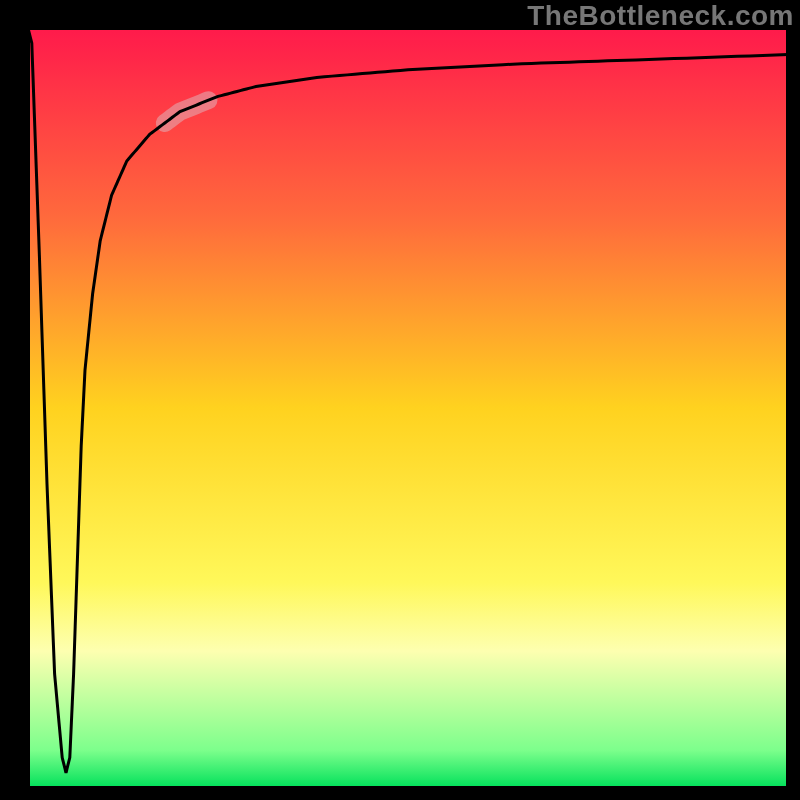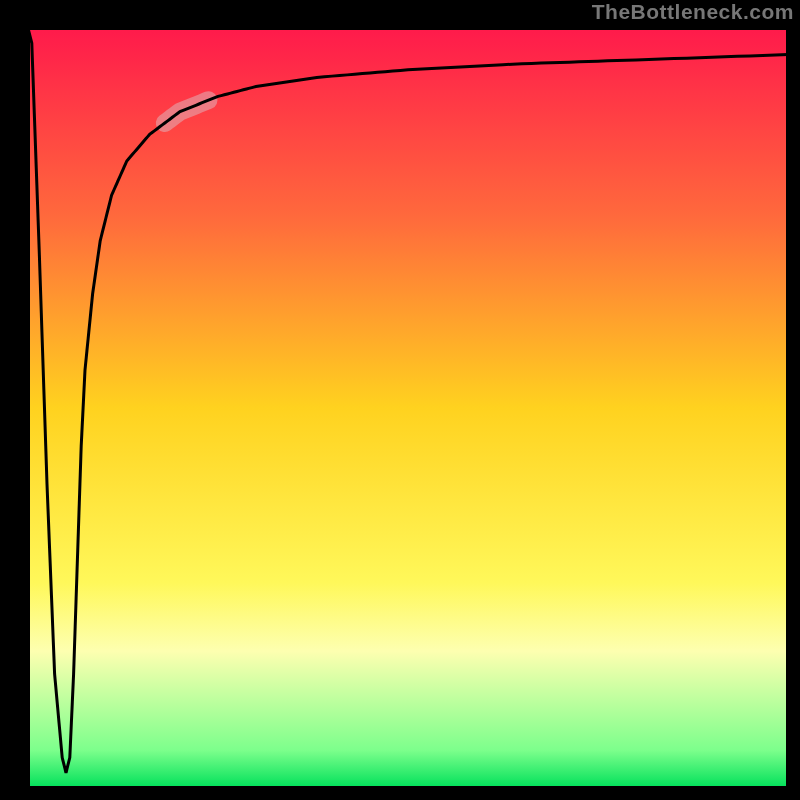--- a/index.html
+++ b/index.html
@@ -14,21 +14,21 @@
   .frame {
     position: relative;
     width: 800px;
     height: 800px;
   }
   .watermark {
     position: absolute;
     top: 0;
     right: 6px;
     color: #777;
-    font-size: 21px;
+    font-size: 28px;
     font-weight: bold;
     letter-spacing: 0.5px;
     user-select: none;
   }
   svg {
     display: block;
   }
 </style>
 </head>
 <body>

